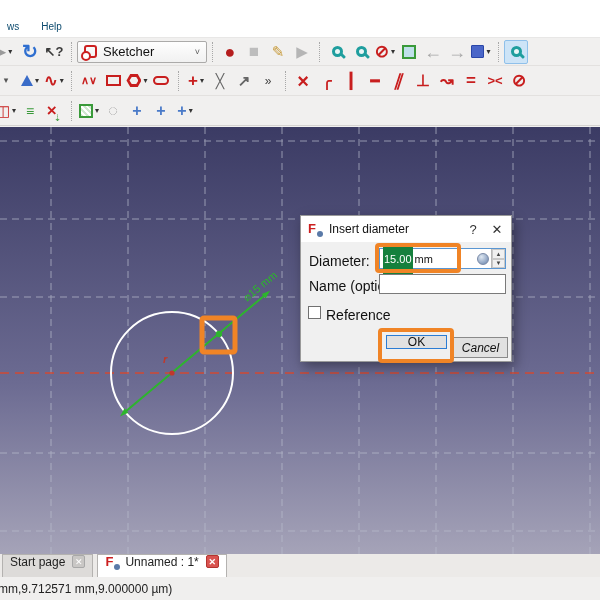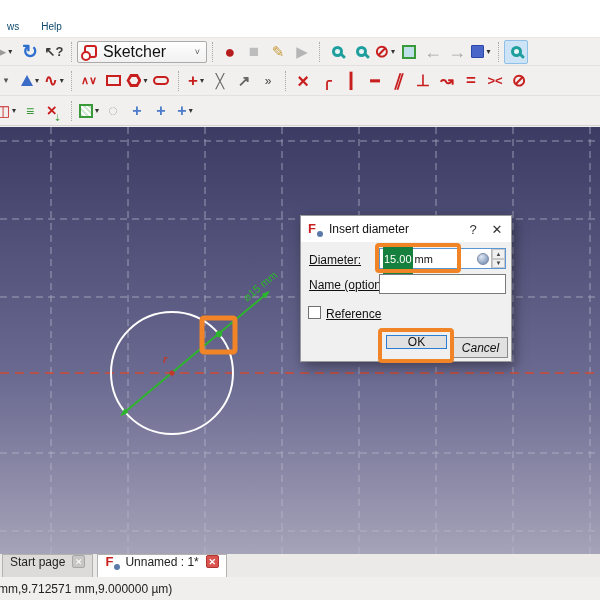--- a/index.html
+++ b/index.html
@@ -20,21 +20,21 @@
   .sep { width:0; height:20px; border-left:1px dotted #a8a8a8; margin:0 5px; flex:none; }
   .tbtn { display:inline-flex; align-items:center; justify-content:center;
     min-width:24px; height:24px; flex:none; position:relative; border-radius:2px; }
   .tbtn.active { background:#cde4f7; border:1px solid #8fc0ea; }
   .glyph { line-height:1; font-size:15px; }
   .glyph2 { line-height:1; font-size:9px; margin-left:-3px; align-self:flex-end; }
   .dd { font-size:8px; color:#333; margin-left:2px; }
   .combo { display:inline-flex; align-items:center; gap:6px; width:130px; height:22px;
     background:linear-gradient(#fefefe,#f1f1f1); border:1px solid #abaaa9;
     border-radius:2px; padding:0 6px; flex:none; }
-  .combo-label { flex:1; font-size:16px; color:#111; }
+  .combo-label { flex:1; font-size:13px; color:#111; }
   .combo .chev { font-size:9px; color:#555; }
 
   
   .i-sketcher { width:13px; height:13px; border:2px solid #cc2020; border-radius:3px;
     position:relative; flex:none; }
   .i-sketcher::after { content:""; position:absolute; width:6px; height:6px;
     border:2px solid #cc2020; border-radius:50%; left:-5px; bottom:-5px; background:#fff; }
   .i-mag { width:11px; height:11px; border:3px solid #1f9e9e; border-radius:50%;
     position:relative; background:#eaf6f6; }
   .i-mag::after { content:""; position:absolute; width:7px; height:3px; background:#1f9e9e;
@@ -64,21 +64,21 @@
     box-shadow:3px 5px 12px rgba(0,0,0,.38); }
   .dlg-title { height:26px; background:#fff; display:flex; align-items:center;
     padding:0 2px 0 7px; }
   .i-freecad { width:13px; height:14px; position:relative; flex:none;
     color:#cc1f1f; font-weight:bold; font-size:13px; line-height:14px; }
   .i-freecad::after { content:""; position:absolute; width:6px; height:6px;
     border-radius:50%; background:#5a7aa8; right:-2px; bottom:-1px; }
   .dlg-title-text { flex:1; font-size:12px; color:#111; margin-left:8px; }
   .dlg-sysbtn { width:24px; height:22px; display:flex; align-items:center;
     justify-content:center; font-size:13px; color:#333; }
-  .dlg-label { position:absolute; font-size:12px; color:#111;text-decoration:underline; }
+  .dlg-label { position:absolute; font-size:14px; color:#111; }
   .field { position:absolute; background:#fff; display:flex; align-items:center;
     font-size:11px; color:#111; }
   .field1 { left:78px; top:32px; width:127px; height:21px; border:1px solid #5a96d2;
     padding-left:3px; }
   .sel { background:#15803d; color:#fff; padding:9px 1px; }
   .unit { margin-left:2px; }
   .fspacer { flex:1; }
   .i-globe { width:12px; height:12px; border-radius:50%; flex:none; margin-right:2px;
     background:radial-gradient(circle at 35% 30%, #dfe8f2, #8aa0c0 70%, #6a80a0);
     border:1px solid #7a8aa8; }

